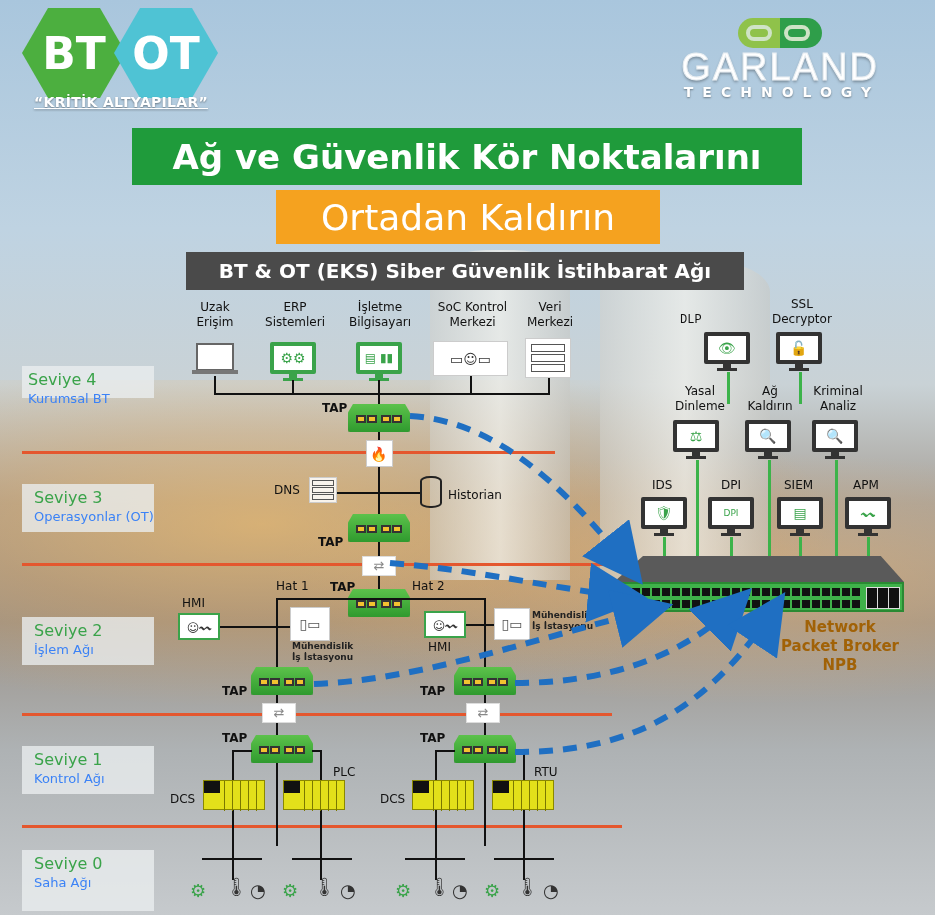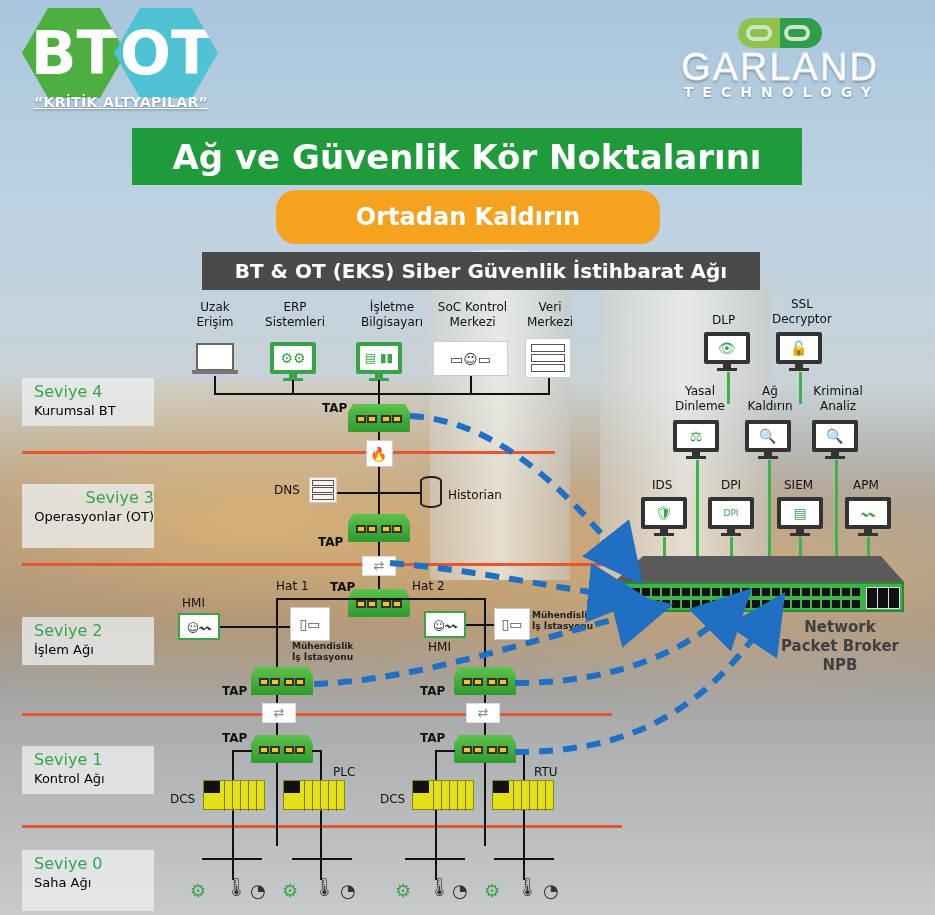--- a/index.html
+++ b/index.html
@@ -10,39 +10,39 @@
     background: linear-gradient(180deg, #a9c6dd 0%, #bfd3e2 25%, #c9d2d6 42%, #a8a29a 55%, #9b938a 68%, #aeb2b4 82%, #c6cacd 100%);
   }
   .bg-glow { position:absolute; left:0; top:380px; width:935px; height:360px;
     background: radial-gradient(ellipse at 28% 40%, rgba(255,190,90,0.55) 0%, rgba(255,170,60,0.25) 30%, rgba(0,0,0,0) 60%),
                 radial-gradient(ellipse at 80% 55%, rgba(255,190,110,0.45) 0%, rgba(0,0,0,0) 45%); }
   .tower { position:absolute; background: linear-gradient(90deg, rgba(210,210,205,0.55), rgba(240,240,235,0.75), rgba(200,200,195,0.55)); border-radius: 40% 40% 0 0 / 10% 10% 0 0; }
   .abs { position:absolute; }
 
   
   .hex { position:absolute; width:104px; height:90px; clip-path: polygon(25% 0,75% 0,100% 50%,75% 100%,25% 100%,0 50%);
-    display:flex; align-items:center; justify-content:center; color:#fff; font-weight:bold; font-size:60px; font-family:"DejaVu Sans", sans-serif; }
+    display:flex; align-items:center; justify-content:center; color:#fff; font-weight:bold; font-size:44px; font-family:"DejaVu Sans", sans-serif; }
   .hex.bt { left:22px; top:8px; background:#4caf3f; }
   .hex.ot { left:114px; top:8px; background:#4fc3d4; }
   .kritik { position:absolute; left:34px; top:94px; font-size:14px; font-weight:bold; color:#fff; text-decoration: underline; letter-spacing:0.3px; text-shadow:0 1px 2px rgba(0,0,0,0.4); }
   .garland-mark { position:absolute; left:738px; top:18px; width:84px; height:30px; border-radius:15px;
     background: linear-gradient(90deg, #8fc24a 50%, #2f9e4a 50%); }
   .garland-mark span { position:absolute; top:7px; width:26px; height:16px; border:4px solid #cfe3c6; border-radius:10px; }
   .garland-name { position:absolute; left:655px; top:46px; width:250px; text-align:center; font-size:38px; letter-spacing:2px; color:#fff; font-family:"Liberation Sans", sans-serif; text-shadow:0 2px 3px rgba(0,0,0,0.35); -webkit-text-stroke: 1px #e8eef2; }
   .garland-sub { position:absolute; left:672px; top:84px; width:220px; text-align:center; font-size:14px; font-weight:bold; letter-spacing:9px; color:#fff; text-shadow:0 1px 2px rgba(0,0,0,0.4); }
 
   
   .title1 { position:absolute; left:132px; top:128px; width:670px; height:57px; background:#1f9b3b; color:#fff; font-weight:bold; font-size:34px; display:flex; align-items:center; justify-content:center; }
-  .title2 { position:absolute; left:276px; top:190px; width:384px; height:54px; background:#f5a21f; color:#fff; font-weight:bold; font-size:24px; display:flex; align-items:center; justify-content:center;border-radius:20px; }
-  .title3 { position:absolute; left:186px; top:252px; width:558px; height:38px; background:#4a4a4a; color:#fff; font-weight:bold; font-size:20px; display:flex; align-items:center; justify-content:center;margin-left:16px; }
+  .title2 { position:absolute; left:276px; top:190px; width:384px; height:54px; background:#f5a21f; color:#fff; font-weight:normal; font-size:36px; display:flex; align-items:center; justify-content:center; }
+  .title3 { position:absolute; left:186px; top:252px; width:558px; height:38px; background:#4a4a4a; color:#fff; font-weight:bold; font-size:20px; display:flex; align-items:center; justify-content:center; }
 
   
   .level { position:absolute; left:22px; width:132px; background: rgba(235,238,240,0.78); padding:4px 0 0 12px; }
   .level .num { color:#3aa34a; font-size:16px; line-height:20px; }
-  .level .desc { color:#000000; font-size:13px; line-height:17px; }
+  .level .desc { color:#3b82f6; font-size:13px; line-height:17px; }
 
   .redline { position:absolute; height:3px; background:#e4572e; }
   .wire { position:absolute; background:#111; }
   .gwire { position:absolute; background:#3cb34a; width:3px; }
 
   .lbl { position:absolute; font-size:12px; color:#111; text-align:center; line-height:15px; }
   .lbl.sm { font-size:9px; line-height:11px; font-weight:bold; text-align:left; color:#222; }
 
   
   .monitor { position:absolute; width:46px; height:40px; }
@@ -62,21 +62,21 @@
   .dcs { position:absolute; width:62px; height:30px; background:#e3e01a; border:1px solid #8a8800; }
   .dcs .blk { position:absolute; left:0; top:0; width:16px; height:12px; background:#111; }
   .dcs .slot { position:absolute; top:0; width:1px; height:30px; background:#7a7800; }
 
   .field { position:absolute; font-size:18px; color:#3aa34a; }
   .npb { position:absolute; left:614px; top:556px; width:290px; height:58px; }
   .npb .top { position:absolute; left:0; top:0; width:290px; height:26px; background:#5a5a5a; clip-path: polygon(10% 0,92% 0,100% 100%,0 100%); }
   .npb .front { position:absolute; left:0; top:26px; width:290px; height:30px; background:#3fb24a; border:2px solid #2a8a33; }
   .npb .row { position:absolute; left:6px; width:240px; height:8px; background: repeating-linear-gradient(90deg,#111 0 8px,#3fb24a 8px 10px); }
   .npb .sfp { position:absolute; left:250px; top:3px; width:34px; height:22px; background: repeating-linear-gradient(90deg,#111 0 10px,#ddd 10px 11px); border:1px solid #ddd; }
-  .npb-label { position:absolute; left:780px; top:618px; width:120px; text-align:center; font-weight:bold; font-size:15px; line-height:19px; color:#404040; }
+  .npb-label { position:absolute; left:780px; top:618px; width:120px; text-align:center; font-weight:bold; font-size:15px; line-height:19px; color:#a16207; }
   svg.dash { position:absolute; left:0; top:0; width:935px; height:915px; pointer-events:none; }
 </style>
 </head>
 <body>
 
 <div class="bg-glow"></div>
 <div class="tower" style="left:430px; top:250px; width:140px; height:330px;"></div>
 <div class="tower" style="left:600px; top:260px; width:170px; height:320px;"></div>
 
 <div class="hex bt">BT</div>
@@ -87,25 +87,25 @@
     <span style="left:8px"></span>
     <span style="left:46px"></span>
   </div>
 <div class="garland-name">GARLAND</div>
 <div class="garland-sub">TECHNOLOGY</div>
 
 <div class="title1">Ağ ve Güvenlik Kör Noktalarını</div>
 <div class="title2">Ortadan Kaldırın</div>
 <div class="title3">BT &amp; OT (EKS) Siber Güvenlik İstihbarat Ağı</div>
 
-<div class="level" style="top:378px; height:48px;">
+<div class="level" style="top:366px; height:32px;padding-left:6px;">
     <div class="num">Seviye 4</div>
     <div class="desc">Kurumsal BT</div>
   </div>
-<div class="level" style="top:484px; height:64px;text-align:right;">
+<div class="level" style="top:484px; height:48px;">
     <div class="num">Seviye 3</div>
     <div class="desc">Operasyonlar (OT)</div>
   </div>
 <div class="level" style="top:617px; height:48px;">
     <div class="num">Seviye 2</div>
     <div class="desc">İşlem Ağı</div>
   </div>
 <div class="level" style="top:746px; height:48px;">
     <div class="num">Seviye 1</div>
     <div class="desc">Kontrol Ağı</div>
@@ -117,21 +117,21 @@
 
 <div class="redline" style="left:22px; top:451px; width:533px;"></div>
 <div class="redline" style="left:22px; top:563px; width:600px;"></div>
 <div class="redline" style="left:22px; top:713px; width:590px;"></div>
 <div class="redline" style="left:22px; top:825px; width:600px;"></div>
 
 <div class="lbl" style="left:180px; top:300px; width:70px; white-space:pre-line;">Uzak
 Erişim</div>
 <div class="lbl" style="left:255px; top:300px; width:80px; white-space:pre-line;">ERP
 Sistemleri</div>
-<div class="lbl" style="left:352px; top:300px; width:80px; white-space:pre-line;">İşletme
+<div class="lbl" style="left:340px; top:300px; width:80px; white-space:pre-line;">İşletme
 Bilgisayarı</div>
 <div class="lbl" style="left:425px; top:300px; width:95px; white-space:pre-line;">SoC Kontrol
 Merkezi</div>
 <div class="lbl" style="left:520px; top:300px; width:60px; white-space:pre-line;">Veri
 Merkezi</div>
 
 <div class="whitebox" style="left:196px; top:343px; width:38px; height:28px; border:2px solid #666; background:#fff;"></div>
 <div class="abs" style="left:192px; top:370px; width:46px; height:4px; background:#777;"></div>
 <div class="monitor" style="left:270px; top:342px;">
     <div class="scr">⚙⚙</div>
@@ -306,21 +306,21 @@
 <div class="field" style="left:282px; top:880px;">⚙</div>
 <div class="field" style="left:313px; top:876px; color:#333;">🌡</div>
 <div class="field" style="left:340px; top:880px; color:#333;">◔</div>
 <div class="field" style="left:395px; top:880px;">⚙</div>
 <div class="field" style="left:428px; top:876px; color:#333;">🌡</div>
 <div class="field" style="left:452px; top:880px; color:#333;">◔</div>
 <div class="field" style="left:484px; top:880px;">⚙</div>
 <div class="field" style="left:516px; top:876px; color:#333;">🌡</div>
 <div class="field" style="left:543px; top:880px; color:#333;">◔</div>
 
-<div class="lbl" style="left:712px; top:313px;">DLP</div>
+<div class="lbl" style="left:680px; top:313px;font-family:Liberation Mono, monospace;">DLP</div>
 <div class="lbl" style="left:772px; top:297px; white-space:pre-line;">SSL
 Decryptor</div>
 <div class="monitor dark" style="left:704px; top:332px;">
     <div class="scr">👁</div>
     <div class="st"></div>
     <div class="bs"></div>
   </div>
 <div class="monitor dark" style="left:776px; top:332px;">
     <div class="scr">🔓</div>
     <div class="st"></div>

